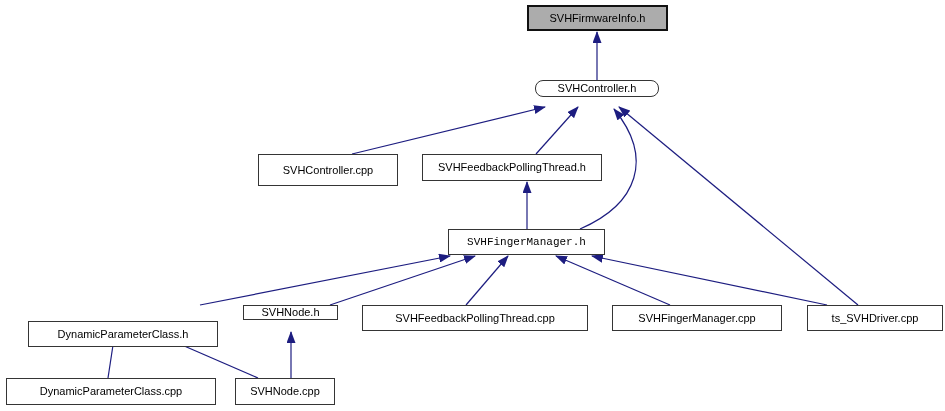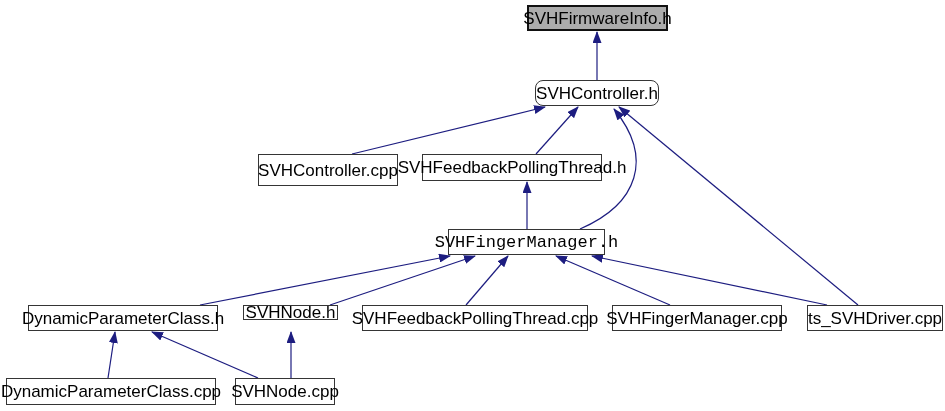--- a/index.html
+++ b/index.html
@@ -21,21 +21,21 @@
     top: 0;
     width: 945px;
     height: 411px;
   }
   .node {
     position: absolute;
     box-sizing: border-box;
     background: #ffffff;
     border: 1px solid #353535;
     color: #000000;
-    font-size: 17px;
+    font-size: 11px;
     line-height: 1;
     display: flex;
     align-items: center;
     justify-content: center;
     white-space: nowrap;
     cursor: pointer;
   }
   .node.highlight {
     background: #acacac;
     border: 2px solid #111111;
@@ -62,24 +62,24 @@
       <path d="M330,305 L475,256" fill="none" stroke="#1d1d80" stroke-width="1.2" marker-end="url(#arrowhead)"></path>
       <path d="M466,305 L508,256" fill="none" stroke="#1d1d80" stroke-width="1.2" marker-end="url(#arrowhead)"></path>
       <path d="M670,305 L556,256" fill="none" stroke="#1d1d80" stroke-width="1.2" marker-end="url(#arrowhead)"></path>
       <path d="M827,305 L592,256" fill="none" stroke="#1d1d80" stroke-width="1.2" marker-end="url(#arrowhead)"></path>
       <path d="M108,378 L115,332" fill="none" stroke="#1d1d80" stroke-width="1.2" marker-end="url(#arrowhead)"></path>
       <path d="M258,378 L152,332" fill="none" stroke="#1d1d80" stroke-width="1.2" marker-end="url(#arrowhead)"></path>
       <path d="M291,378 L291,332" fill="none" stroke="#1d1d80" stroke-width="1.2" marker-end="url(#arrowhead)"></path>
     </svg>
 
 <div class="node highlight" style="left: 527px; top: 5px; width: 141px; height: 26px;">SVHFirmwareInfo.h</div>
-    <div class="node" style="left: 535px; top: 80px; width: 124px; height: 26px; border-radius: 8px;">SVHController.h</div>
+    <div class="node" style="left: 535px; top: 80px; width: 124px; height: 17px; border-radius: 8px;">SVHController.h</div>
     <div class="node" style="left: 258px; top: 154px; width: 140px; height: 32px;">SVHController.cpp</div>
     <div class="node" style="left: 422px; top: 154px; width: 180px; height: 27px;">SVHFeedbackPollingThread.h</div>
     <div class="node" style="left: 448px; top: 229px; width: 157px; height: 26px; font-family: Liberation Mono, monospace;">SVHFingerManager.h</div>
-    <div class="node" style="left: 28px; top: 305px; width: 190px; height: 26px;">DynamicParameterClass.h</div>
+    <div class="node" style="left: 28px; top: 321px; width: 190px; height: 26px;">DynamicParameterClass.h</div>
     <div class="node" style="left: 243px; top: 305px; width: 95px; height: 15px;">SVHNode.h</div>
     <div class="node" style="left: 362px; top: 305px; width: 226px; height: 26px;">SVHFeedbackPollingThread.cpp</div>
     <div class="node" style="left: 612px; top: 305px; width: 170px; height: 26px;">SVHFingerManager.cpp</div>
     <div class="node" style="left: 807px; top: 305px; width: 136px; height: 26px;">ts_SVHDriver.cpp</div>
     <div class="node" style="left: 6px; top: 378px; width: 210px; height: 27px;">DynamicParameterClass.cpp</div>
     <div class="node" style="left: 235px; top: 378px; width: 100px; height: 27px;">SVHNode.cpp</div>
   </div>
 
 </body></html>

